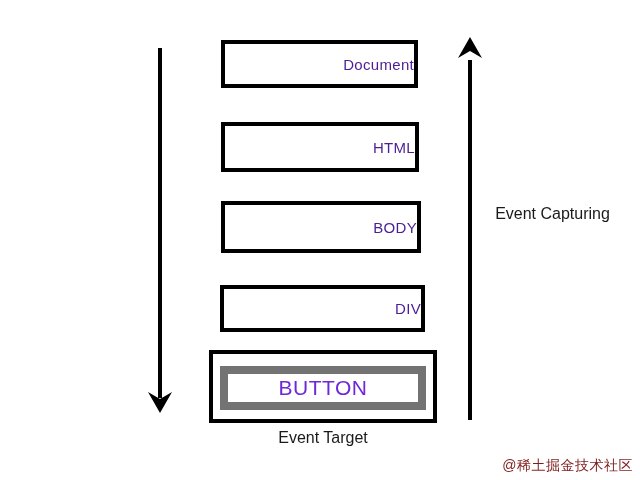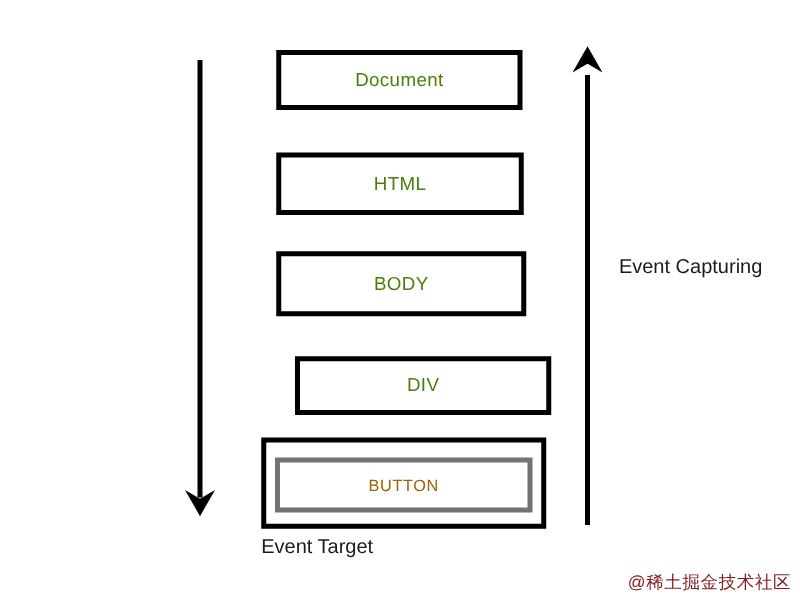--- a/index.html
+++ b/index.html
@@ -9,57 +9,58 @@
     background:#ffffff;
     font-family:"Liberation Sans","DejaVu Sans",sans-serif;
     color:#111111;
     overflow:hidden;
   }
   .node-box{
     position:absolute;
     border:4px solid #000000;
     background:#ffffff;
     box-sizing:border-box;
-    display:flex;align-items:center;justify-content:center;
+    display:flex;align-items:center;justify-content:flex-end;
     font-size:15px;
     letter-spacing:0.3px;
-    color:#4d7c0f;
+    color:#4c1d95;
   }
   #box-document{left:221px;top:40px;width:197px;height:48px;}
   #box-html{left:221px;top:122px;width:198px;height:50px;}
   #box-body{left:221px;top:201px;width:200px;height:52px;}
-  #box-div{left:220px;top:285px;width:205px;height:47px;margin-left:16px;}
+  #box-div{left:220px;top:285px;width:205px;height:47px;}
   #box-button-outer{
     position:absolute;
     left:209px;top:350px;width:228px;height:73px;
     border:4px solid #000000;
     box-sizing:border-box;
     background:#ffffff;
     padding:12px 7px 9px 7px;
   }
   #box-button-inner{
     width:100%;height:100%;
-    border:4px solid #737373;
+    border:8px solid #737373;
     box-sizing:border-box;
     background:#ffffff;
     display:flex;align-items:center;justify-content:center;
-    font-size:13px;letter-spacing:0.5px;color:#a16207;
+    font-size:21px;letter-spacing:0.5px;color:#6d28d9;
   }
   .side-label{
     position:absolute;
     text-align:center;
     font-size:16px;
     line-height:24px;
     color:#1a1a1a;
   }
   #label-capturing{left:0px;top:205px;width:170px;}
   #label-bubbling{left:480px;top:202px;width:145px;}
   #label-event-target{
     position:absolute;
     left:209px;top:429px;width:228px;
+    text-align:center;
     font-size:16px;
     color:#1a1a1a;
   }
   #arrows{
     position:absolute;left:0;top:0;width:640px;height:480px;
     pointer-events:none;
   }
   #watermark{
     position:absolute;
     right:7px;bottom:5px;

